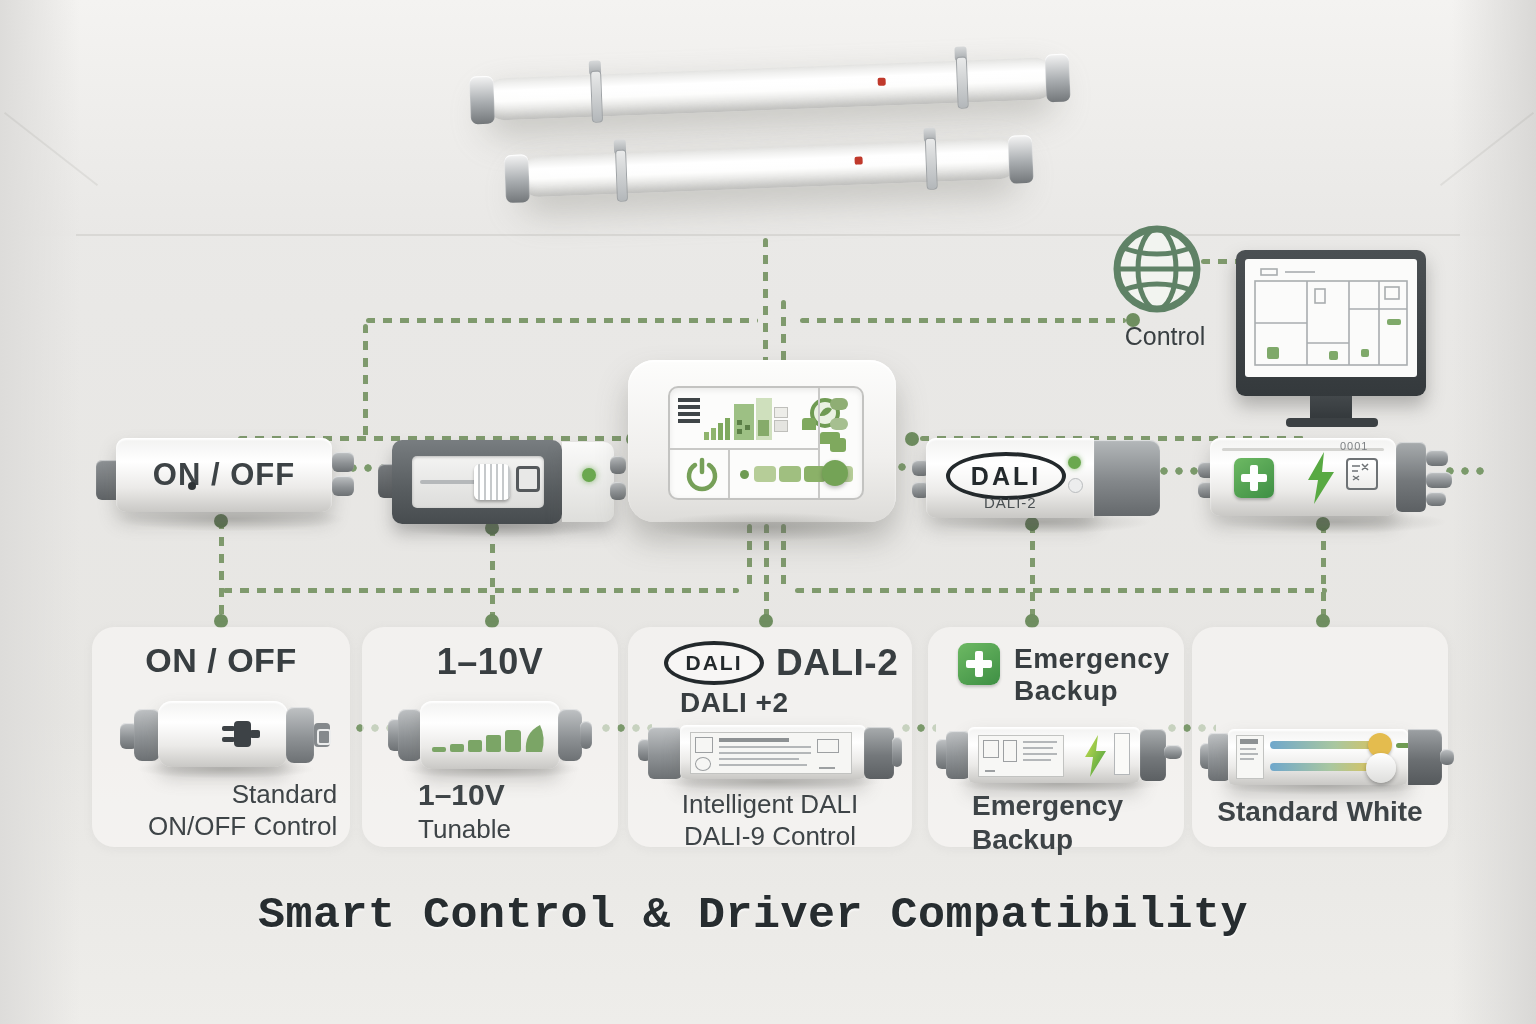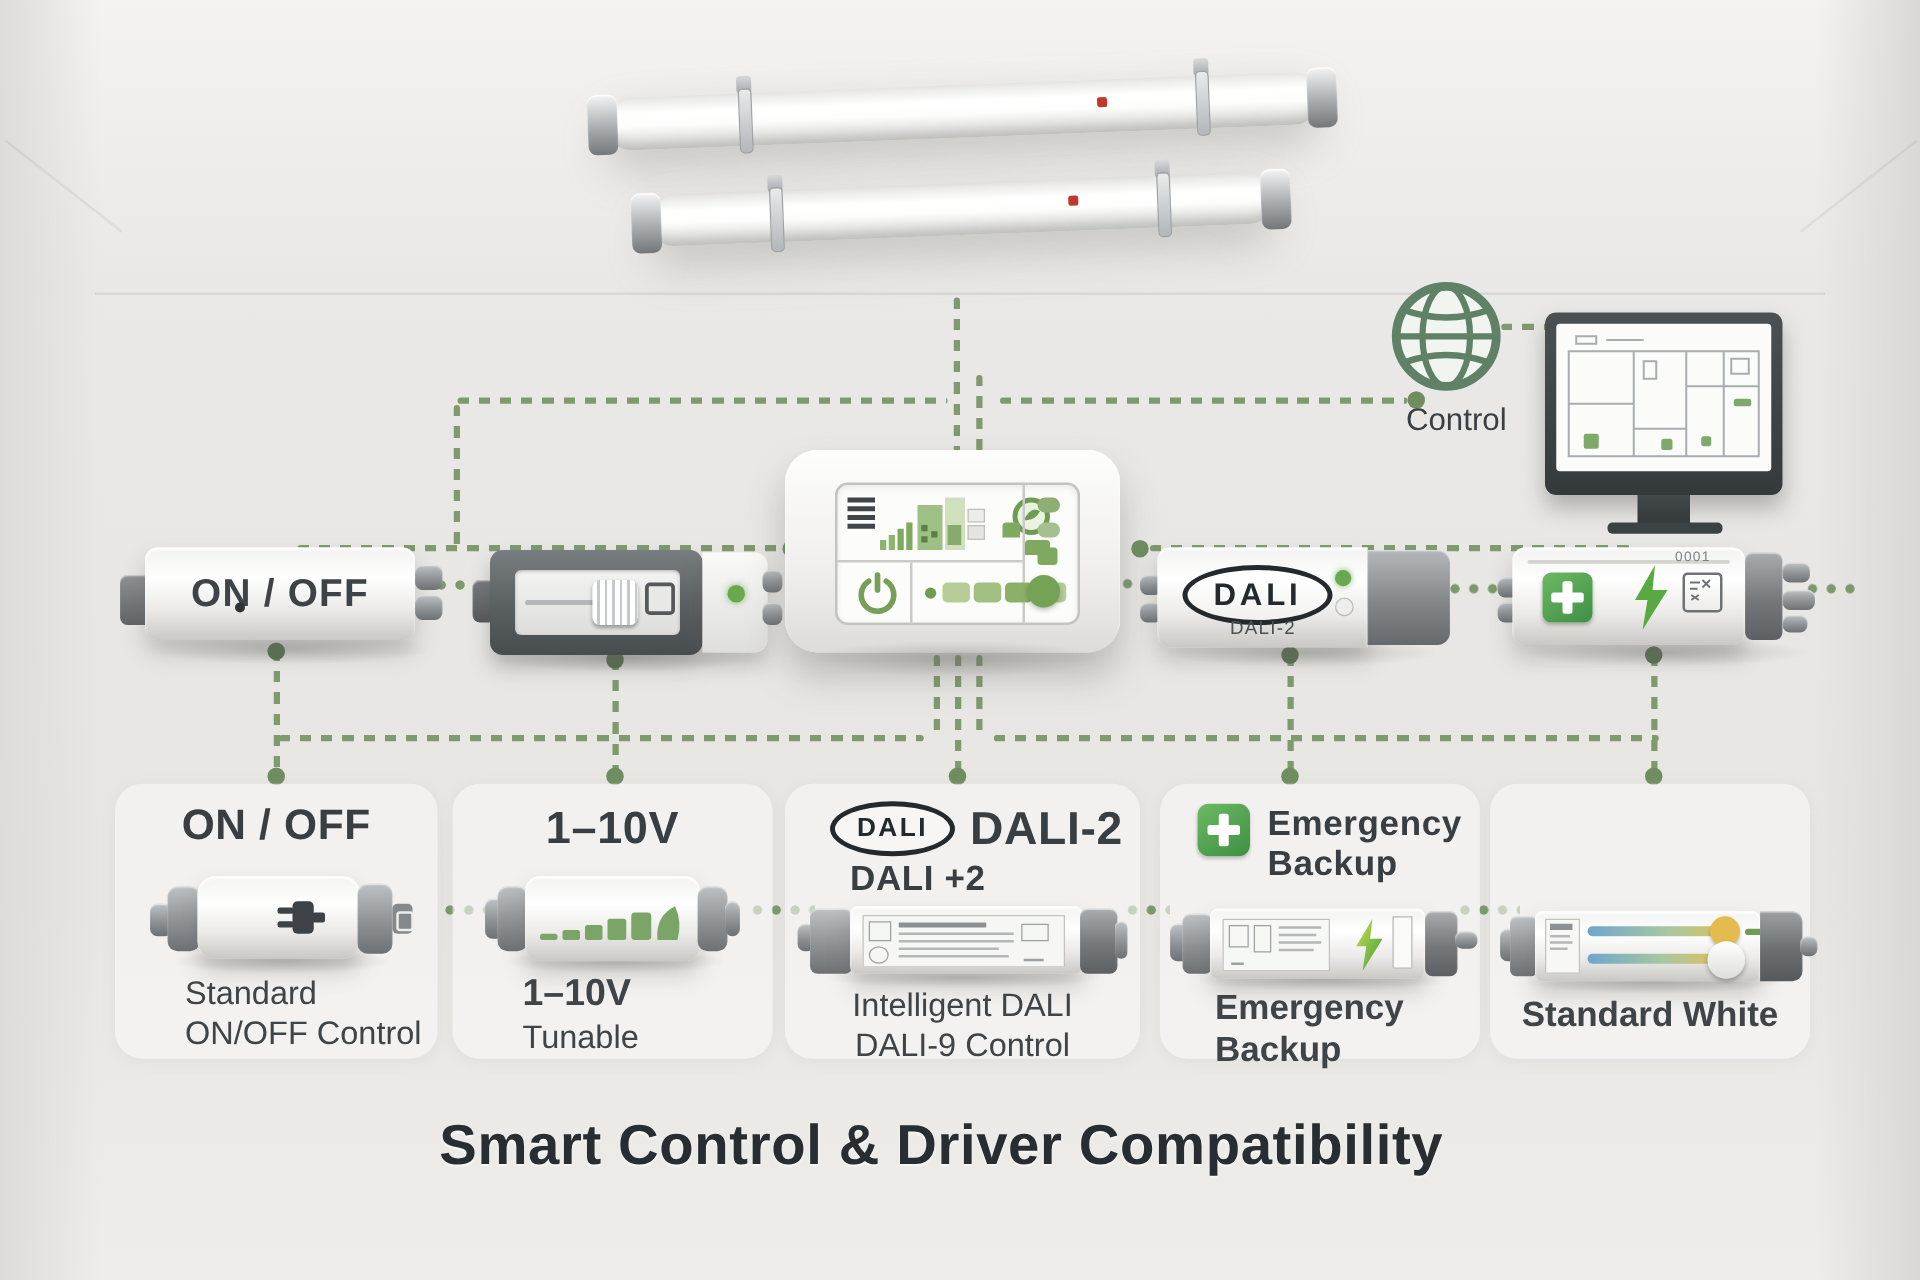--- a/index.html
+++ b/index.html
@@ -308,21 +308,21 @@
             <rect x="2" y="11" width="13" height="5" rx="2"></rect>
             <rect x="2" y="22" width="13" height="5" rx="2"></rect>
             <rect x="30" y="15" width="10" height="8" rx="2"></rect>
           </g>
         </svg>
       </div>
       <div class="abs cap" style="left:166px;top:10px;width:28px;height:56px;border-radius:8px;"></div>
       <div class="abs" style="left:194px;top:26px;width:16px;height:24px;border-radius:4px;background:#85898c;"></div>
       <div class="abs" style="left:197px;top:32px;width:10px;height:12px;border-radius:3px;border:2px solid #eceded;"></div>
     </div>
-    <div class="abs card-label" style="left:56px;top:152px;">
+    <div class="abs card-label" style="left:56px;top:152px;text-align:right;">
       <div>Standard</div>
       <div>ON/OFF Control</div>
     </div>
   </div>
 
   <div class="abs card" style="left:362px;top:627px;width:256px;height:220px;">
     <div class="abs card-title tc" style="left:0;top:14px;width:256px;font-size:36px;">1–10V</div>
     <div class="abs" style="left:26px;top:72px;width:204px;height:74px;">
       <div class="abs shadow-e" style="left:14px;top:60px;width:180px;height:20px;"></div>
       <div class="abs cap" style="left:0;top:20px;width:16px;height:32px;"></div>
@@ -444,15 +444,15 @@
       <div class="abs" style="left:168px;top:6px;width:24px;height:24px;border-radius:50%;background:#e4bc4e;box-shadow:0 2px 3px rgba(0,0,0,.25);"></div>
       <div class="abs" style="left:196px;top:16px;width:18px;height:5px;border-radius:3px;background:#6f9b53;"></div>
       <div class="abs" style="left:70px;top:36px;width:110px;height:8px;border-radius:4px;background:linear-gradient(90deg,#6fa7cc,#a9c7a0 55%,#e0c254);"></div>
       <div class="abs" style="left:166px;top:26px;width:30px;height:30px;border-radius:50%;background:linear-gradient(180deg,#ffffff,#dededc);box-shadow:0 2px 4px rgba(0,0,0,.3);"></div>
       <div class="abs cap" style="left:208px;top:2px;width:34px;height:56px;background:linear-gradient(180deg,#9da1a4,#6b6f72 55%,#55595c);border-radius:0 8px 8px 0;"></div>
       <div class="abs cap" style="left:240px;top:22px;width:14px;height:16px;"></div>
     </div>
     <div class="abs card-label bold tc" style="left:0;top:168px;width:256px;font-size:28px;">Standard White</div>
   </div>
 
-  <div class="abs page-title tc" style="left:0;top:890px;width:1506px;">Smart Control &amp; Driver Compatibility</div>
+  <div class="abs page-title tc" style="left:0;top:890px;width:1506px;font-family:Liberation Mono, monospace;">Smart Control &amp; Driver Compatibility</div>
 
 </div>
 
 </body></html>

